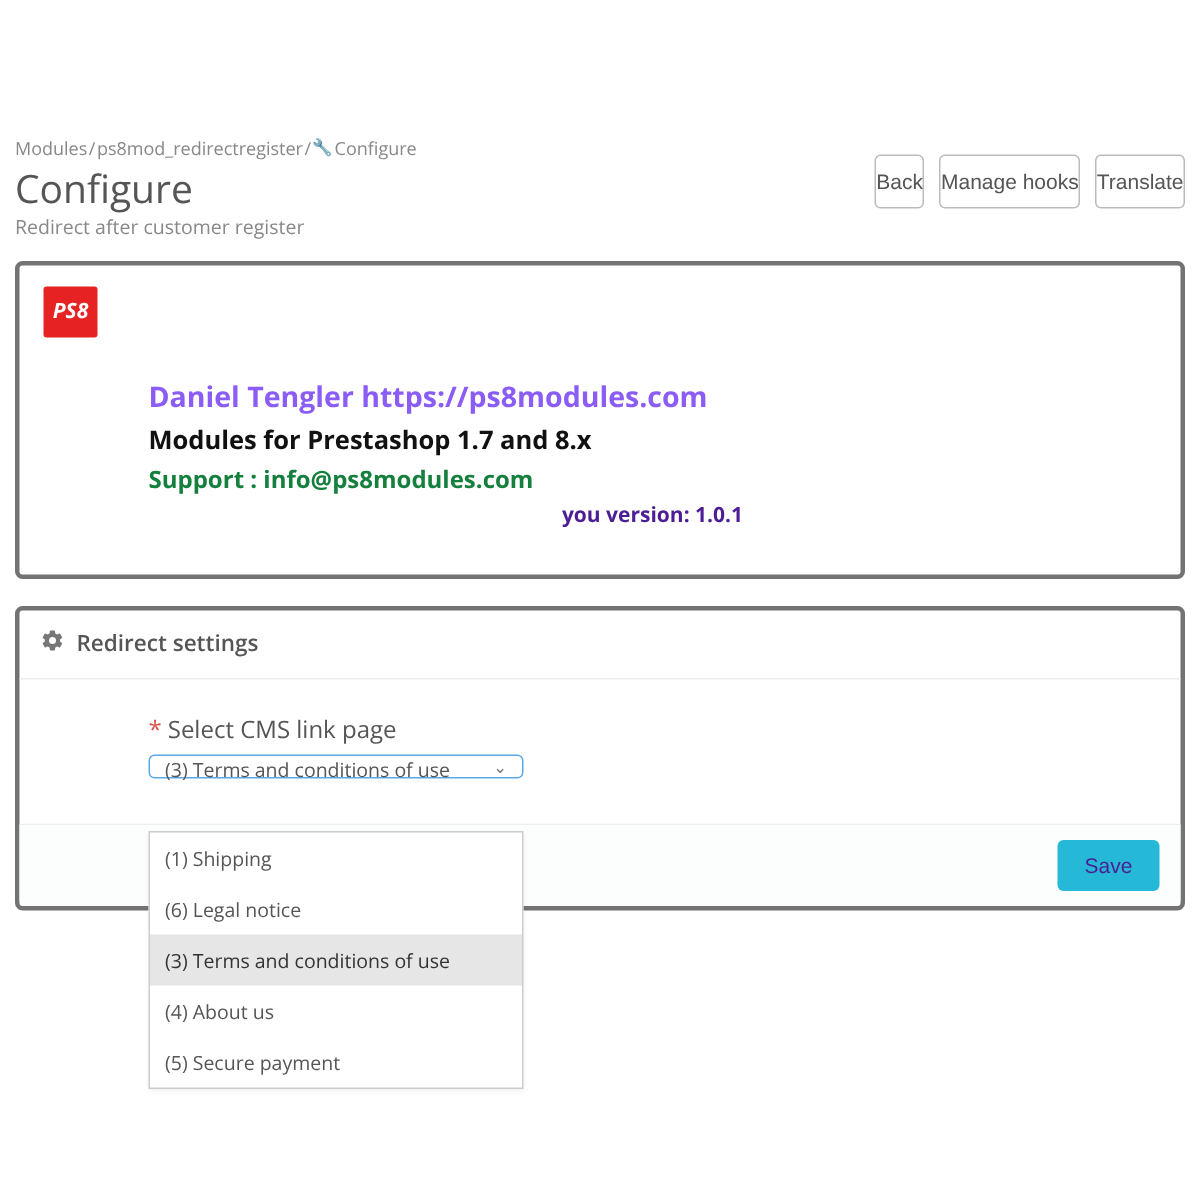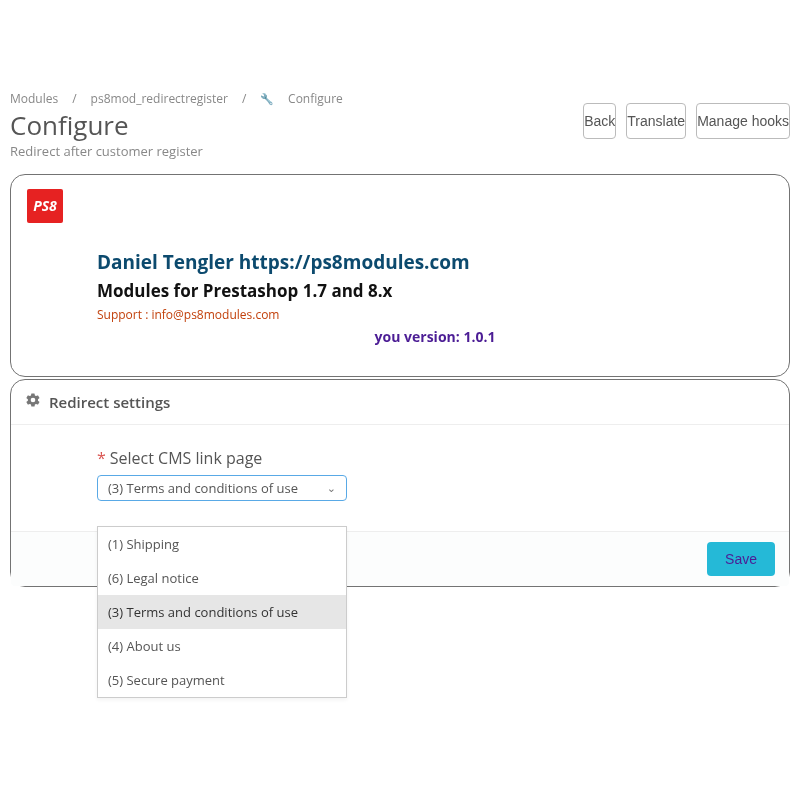--- a/index.html
+++ b/index.html
@@ -8,64 +8,64 @@
       background: #fff;
       color: #555;
       font-size: 13px;
       width: 800px;
       height: 800px;
       overflow: hidden;
     }
     .container { padding: 10px 10px 0 10px; }
     .breadcrumb {
       color: #888; font-size: 12px; margin-top: 80px; margin-bottom: 4px;
-      display: flex; align-items: center; gap: 14px;
+      display: flex; align-items: center; gap: 1px;
     }
     .breadcrumb a { color: #888; text-decoration: none; }
     .breadcrumb .sep { color: #888; }
     .breadcrumb .wrench { font-size: 11px; }
     .header-row {
       display: flex; justify-content: space-between; align-items: flex-start;
       margin-bottom: 14px;
     }
     .page-title { font-size: 26px; font-weight: 400; color: #555; line-height: 1.1; }
     .page-subtitle { font-size: 13px; color: #888; margin-top: 2px; }
     .header-buttons { display: flex; gap: 10px; margin-top: -8px; }
     .btn-outline {
       border: 1px solid #bbb; background: #fff; color: #555;
       padding: 9px 0; border-radius: 4px; font-size: 14px; cursor: pointer;
     }
     .panel {
-      border: 1px solid #737373; border-radius: 15px; background: #fff;
-      margin-bottom: 2px;
+      border: 3px solid #737373; border-radius: 5px; background: #fff;
+      margin-bottom: 18px;
     }
     .panel-body-pad { padding: 14px 16px 30px 16px; }
     .logo-ps8 {
       width: 36px; height: 34px; background: #e62222; color: #fff;
       font-weight: bold; font-style: italic; font-size: 14px;
       display: flex; align-items: center; justify-content: center;
       border-radius: 2px; margin-bottom: 26px;
     }
     .info-block { padding-left: 70px; }
-    .info-author { color: #0c4a6e; font-size: 19px; font-weight: 700; margin-bottom: 4px; }
+    .info-author { color: #8b5cf6; font-size: 19px; font-weight: 700; margin-bottom: 4px; }
     .info-modules { color: #111; font-size: 17px; font-weight: 700; margin-bottom: 4px; }
-    .info-support { color: #c2410c; font-size: 12px; font-weight: 400; margin-bottom: 4px; }
+    .info-support { color: #15803d; font-size: 16px; font-weight: 700; margin-bottom: 4px; }
     .info-version { color: #4c1d95; font-size: 14px; font-weight: 700; text-align: center; }
     .panel-heading {
       padding: 12px 14px; border-bottom: 1px solid #eee; color: #555;
       font-size: 15px; font-weight: 600; display: flex; gap: 8px;
     }
     .gears-icon { color: #777; font-size: 15px; }
     .form-body { padding: 22px 16px 8px 16px; }
     .form-group { padding-left: 70px; position: relative; }
     .req-star { color: #d9534f; margin-right: 4px; }
     .form-label { font-size: 16px; color: #555; margin-bottom: 6px; display: block; }
     .select-wrap {
       width: 250px; border: 1.5px solid #59a9e6; border-radius: 4px;
-      background: #fff; height: 26px; display: flex; align-items: center;
+      background: #fff; height: 16px; display: flex; 
       justify-content: space-between; padding: 0 10px; color: #555;
       cursor: pointer; position: relative; font-size: 13px;
     }
     .chev { color: #777; font-size: 11px; }
     .dropdown-list {
       position: absolute; top: 50px; left: -1px; width: 250px;
       background: #fff; border: 1px solid #ccc; border-top: 1px solid #ccc;
       box-shadow: 0 2px 4px rgba(0,0,0,0.05); z-index: 10;
     }
     .dropdown-item {
@@ -95,22 +95,22 @@
     <span>Configure</span>
   </div>
 
   <div class="header-row">
     <div>
       <div class="page-title">Configure</div>
       <div class="page-subtitle">Redirect after customer register</div>
     </div>
     <div class="header-buttons">
       <button class="btn-outline">Back</button>
+      <button class="btn-outline">Manage hooks</button>
       <button class="btn-outline">Translate</button>
-      <button class="btn-outline">Manage hooks</button>
     </div>
   </div>
 
   <div class="panel">
     <div class="panel-body-pad">
       <div class="logo-ps8">PS8</div>
       <div class="info-block">
         <div class="info-author">Daniel Tengler https://ps8modules.com</div>
         <div class="info-modules">Modules for Prestashop 1.7 and 8.x</div>
         <div class="info-support">Support : info@ps8modules.com</div>

